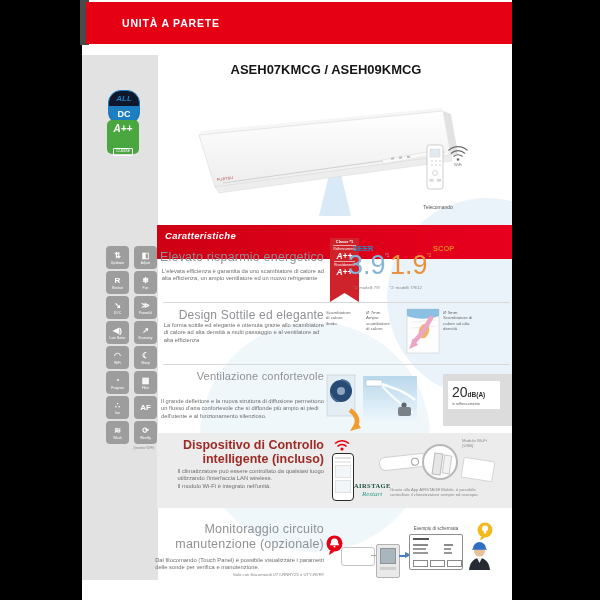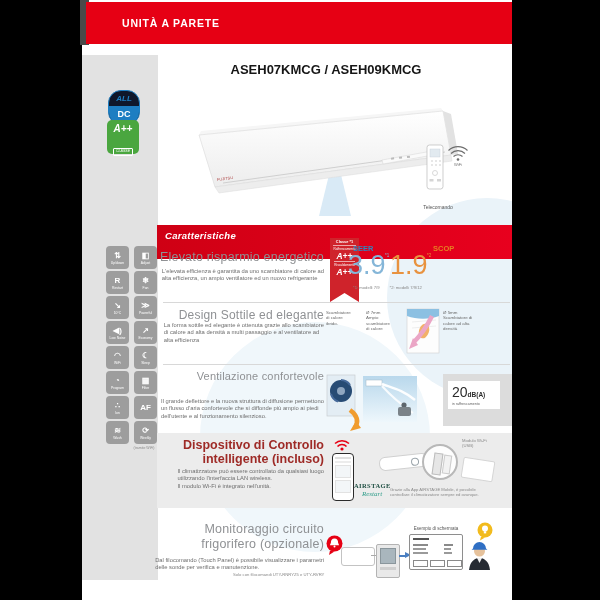--- a/index.html
+++ b/index.html
@@ -278,21 +278,21 @@
   <div class="abs tinynote" style="left:380px;top:438px;width:40px;line-height:5px;">
     <div>Modulo Wi-Fi</div>
     <div>(USB)</div>
   </div>
   <div class="abs tinynote" style="left:308px;top:487px;width:100px;line-height:5.4px;">
     <div>Grazie alla App AIRSTAGE Mobile, è possibile</div>
     <div>controllare il climatizzatore sempre ed ovunque.</div>
   </div>
 
   <div class="ltext sec-title" style="top:522px;font-size:12.5px;">Monitoraggio circuito</div>
-  <div class="ltext sec-title" style="top:537px;font-size:12.5px;">frigorifero (opzionale)</div>
+  <div class="ltext sec-title" style="top:537px;font-size:12.5px;">manutenzione (opzionale)</div>
   <svg class="abs" style="left:243px;top:535px;" width="19" height="21" viewBox="0 0 19 21">
     <circle cx="9.5" cy="8.5" r="8" fill="#e60014"></circle>
     <polygon points="5,15.5 9.5,16.5 4,20" fill="#e60014"></polygon>
     <path d="M9.5,3.6 c-2.6,0 -3.6,2 -3.6,4.2 l-1,2.4 h9.2 l-1,-2.4 c0,-2.2 -1,-4.2 -3.6,-4.2 z" fill="#ffffff"></path>
     <circle cx="9.5" cy="11.6" r="1" fill="#ffffff"></circle>
   </svg>
   <div class="ltext sec-body" style="top:557px;">
     <div>Dal filocomando (Touch Panel) è possibile visualizzare i parametri</div>
     <div>delle sonde per verifica e manutenzione.</div>
   </div>

